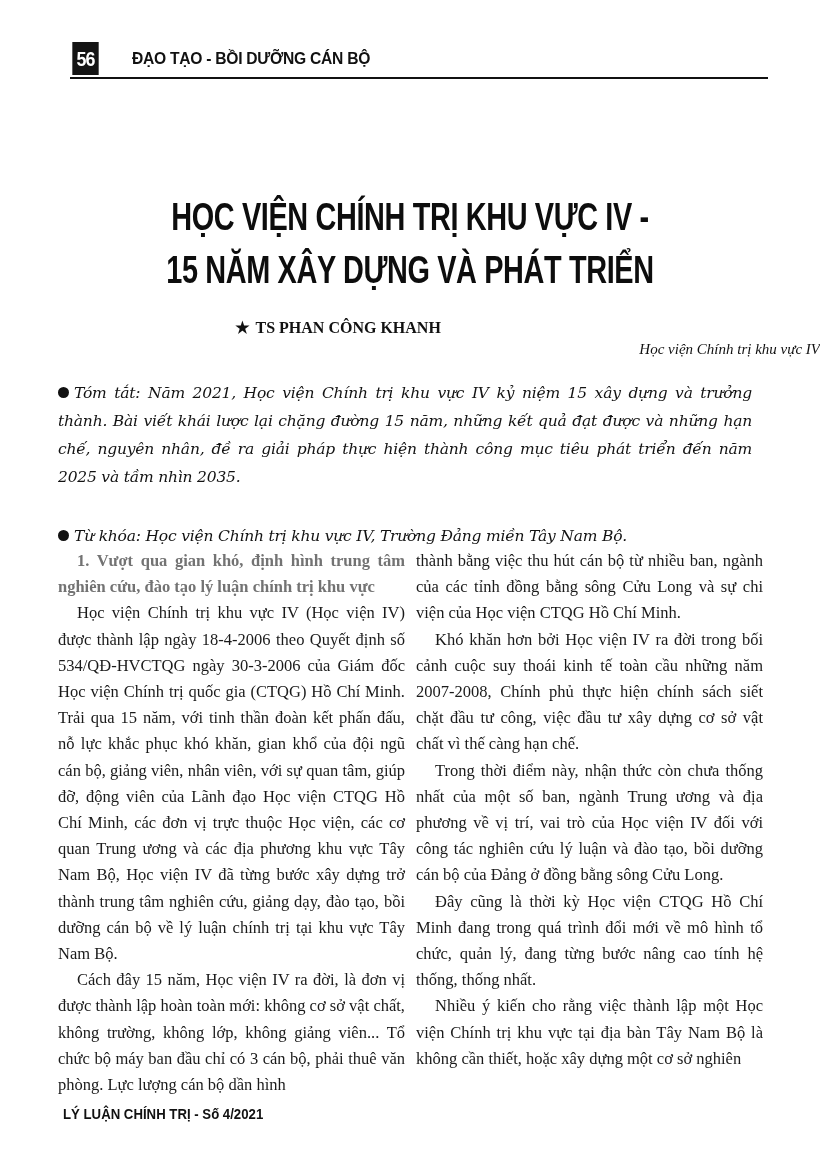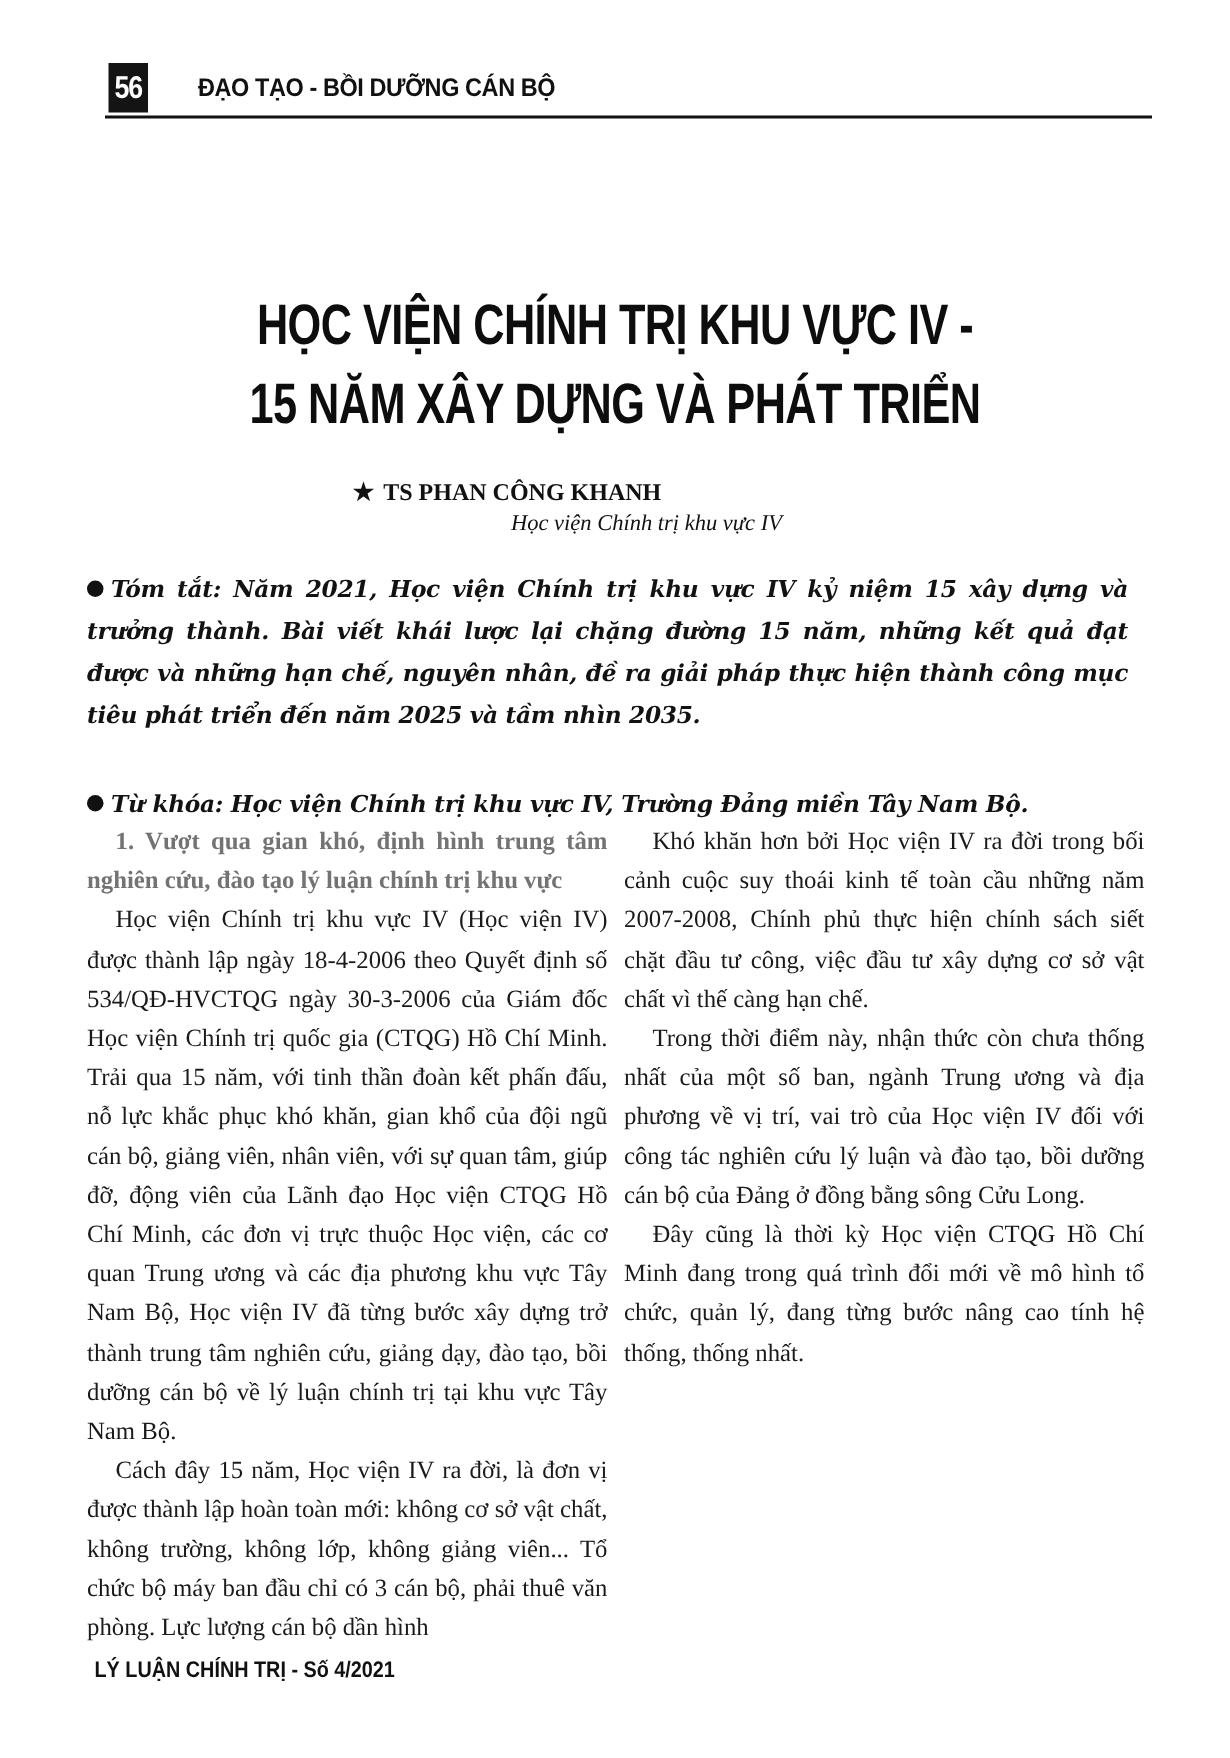--- a/index.html
+++ b/index.html
@@ -32,28 +32,28 @@
     .title.l1 { top: 192px; }
     .title.l2 { top: 245px; }
 
     .author {
       position: absolute; left: 0; width: 656px; top: 318px; text-align: center;
       font-family: "Liberation Serif", serif; font-weight: bold; font-size: 16px; color: #111;
       padding-left: 20px;
     }
     .star { font-size: 16px; margin-right: 6px; }
     .affiliation {
-      position: absolute; left: 0; width: 820px; top: 341px; text-align: center;
+      position: absolute; left: 0; width: 820px; top: 341px; text-align: right;
       font-family: "Liberation Serif", serif; font-style: italic; font-size: 15px; color: #111;
       padding-left: 42px;
     }
 
     .abstract {
       position: absolute; left: 58px; width: 694px;
-      font-family: "DejaVu Serif", serif; font-style: italic; font-weight: bold;
+      font-family: "DejaVu Serif", serif; font-style: italic; font-weight: normal;
       font-size: 15.5px; line-height: 28px; color: #121212; text-align: justify;
       letter-spacing: -0.2px;
     }
     .abstract.summary { top: 379px; }
     .abstract.keywords { top: 522px; }
     .bullet { display: inline-block; width: 11px; height: 11px; background: #111; border-radius: 50%; margin-right: 5px; vertical-align: 0px; }
 
     .col {
       position: absolute; top: 548px; width: 347px;
       font-family: "Liberation Serif", serif; font-size: 16.5px; line-height: 26.2px;
@@ -98,18 +98,20 @@
   <span class="bullet"></span><span>Từ khóa: Học viện Chính trị khu vực IV, Trường Đảng miền Tây Nam Bộ.</span>
 </div>
 
 <div class="col left">
   <h2>1. Vượt qua gian khó, định hình trung tâm nghiên cứu, đào tạo lý luận chính trị khu vực</h2>
   <p>Học viện Chính trị khu vực IV (Học viện IV) được thành lập ngày 18-4-2006 theo Quyết định số 534/QĐ-HVCTQG ngày 30-3-2006 của Giám đốc Học viện Chính trị quốc gia (CTQG) Hồ Chí Minh. Trải qua 15 năm, với tinh thần đoàn kết phấn đấu, nỗ lực khắc phục khó khăn, gian khổ của đội ngũ cán bộ, giảng viên, nhân viên, với sự quan tâm, giúp đỡ, động viên của Lãnh đạo Học viện CTQG Hồ Chí Minh, các đơn vị trực thuộc Học viện, các cơ quan Trung ương và các địa phương khu vực Tây Nam Bộ, Học viện IV đã từng bước xây dựng trở thành trung tâm nghiên cứu, giảng dạy, đào tạo, bồi dưỡng cán bộ về lý luận chính trị tại khu vực Tây Nam Bộ.</p>
   <p>Cách đây 15 năm, Học viện IV ra đời, là đơn vị được thành lập hoàn toàn mới: không cơ sở vật chất, không trường, không lớp, không giảng viên... Tổ chức bộ máy ban đầu chỉ có 3 cán bộ, phải thuê văn phòng. Lực lượng cán bộ dần hình</p>
 </div>
 
 <div class="col right">
+  <p class="cont">thành bằng việc thu hút cán bộ từ nhiều ban, ngành của các tỉnh đồng bằng sông Cửu Long và sự chi viện của Học viện CTQG Hồ Chí Minh.</p>
   <p>Khó khăn hơn bởi Học viện IV ra đời trong bối cảnh cuộc suy thoái kinh tế toàn cầu những năm 2007-2008, Chính phủ thực hiện chính sách siết chặt đầu tư công, việc đầu tư xây dựng cơ sở vật chất vì thế càng hạn chế.</p>
   <p>Trong thời điểm này, nhận thức còn chưa thống nhất của một số ban, ngành Trung ương và địa phương về vị trí, vai trò của Học viện IV đối với công tác nghiên cứu lý luận và đào tạo, bồi dưỡng cán bộ của Đảng ở đồng bằng sông Cửu Long.</p>
   <p>Đây cũng là thời kỳ Học viện CTQG Hồ Chí Minh đang trong quá trình đổi mới về mô hình tổ chức, quản lý, đang từng bước nâng cao tính hệ thống, thống nhất.</p>
+  <p>Nhiều ý kiến cho rằng việc thành lập một Học viện Chính trị khu vực tại địa bàn Tây Nam Bộ là không cần thiết, hoặc xây dựng một cơ sở nghiên</p>
 </div>
 
 <div class="footer">LÝ LUẬN CHÍNH TRỊ - Số 4/2021</div>
 
 </body></html>

